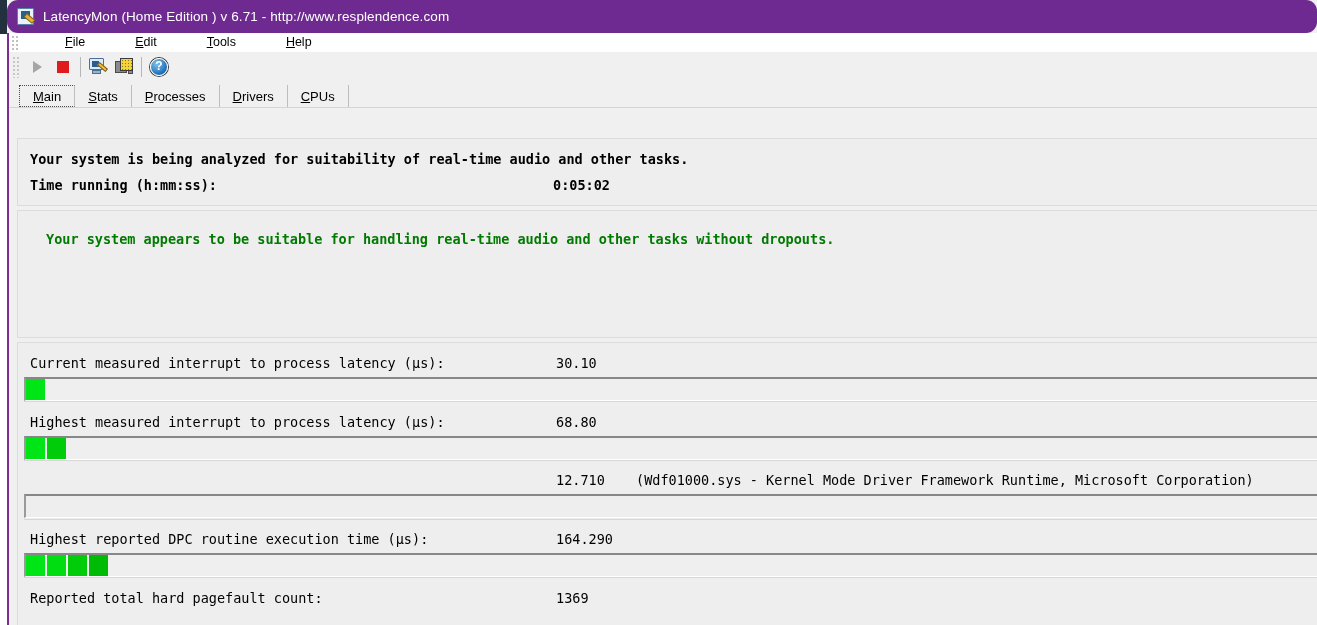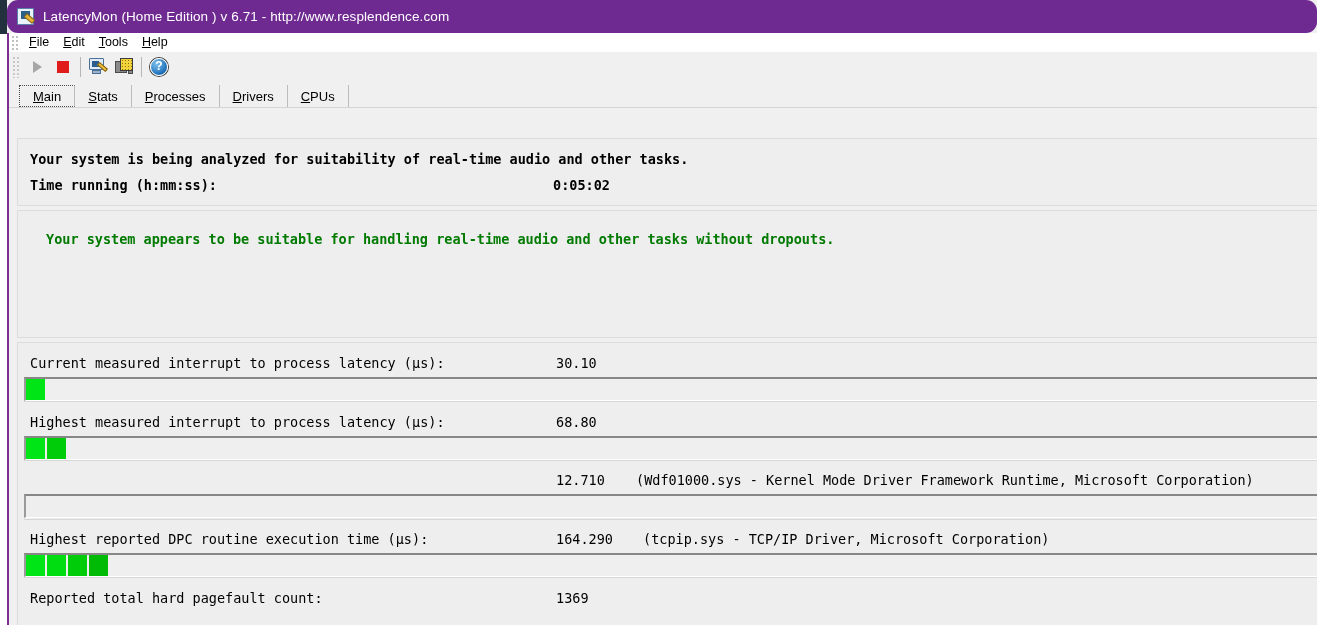--- a/index.html
+++ b/index.html
@@ -94,20 +94,21 @@
   }
 
   
   .menubar {
     position: absolute;
     left: 0; top: 0;
     width: 100%; height: 19px;
     background: #ffffff;
     display: flex;
     align-items: center;
+    gap: 36px;
   }
   .grip {
     width: 9px; height: 15px;
     margin-left: 2px;
     margin-right: 2px;
     flex: none;
     background-image:
       radial-gradient(circle at 2px 2px, #c0c0c0 1px, transparent 1px);
     background-size: 4px 4px;
   }
@@ -464,21 +465,20 @@
 
         <div class="val mono" style="top:129px; left:538px;">12.710</div>
         <div class="mono" style="position:absolute; left:618px; top:129px; white-space:nowrap;">(Wdf01000.sys - Kernel Mode Driver Framework Runtime, Microsoft Corporation)</div>
         <div class="meter" style="top:151px; left:6px; border-top:2px solid #878787; border-left:2px solid #9a9a9a; background:#eeeeee;">
           <div class="meter-fill"></div>
         </div>
         <div class="sep-line" style="top:176px; left:6px;"></div>
 
         <div class="row mono" style="top:188px;">Highest reported DPC routine execution time (µs):</div>
         <div class="val mono" style="top:188px; left:538px;">164.290</div>
-        <div class="mono" style="position:absolute; left:625px; top:188px; white-space:nowrap;">(tcpip.sys - TCP/IP Driver, Microsoft Corporation)</div>
         <div class="meter" style="top:210px; left:6px;">
           <div class="meter-fill">
             <span class="seg" style="background:#00e515;"></span>
             <span class="seg" style="background:#00dd10;"></span>
             <span class="seg" style="background:#00cc0a;"></span>
             <span class="seg" style="background:#00bb05;"></span>
           </div>
         </div>
         <div class="sep-line" style="top:234px; left:6px;"></div>
 

